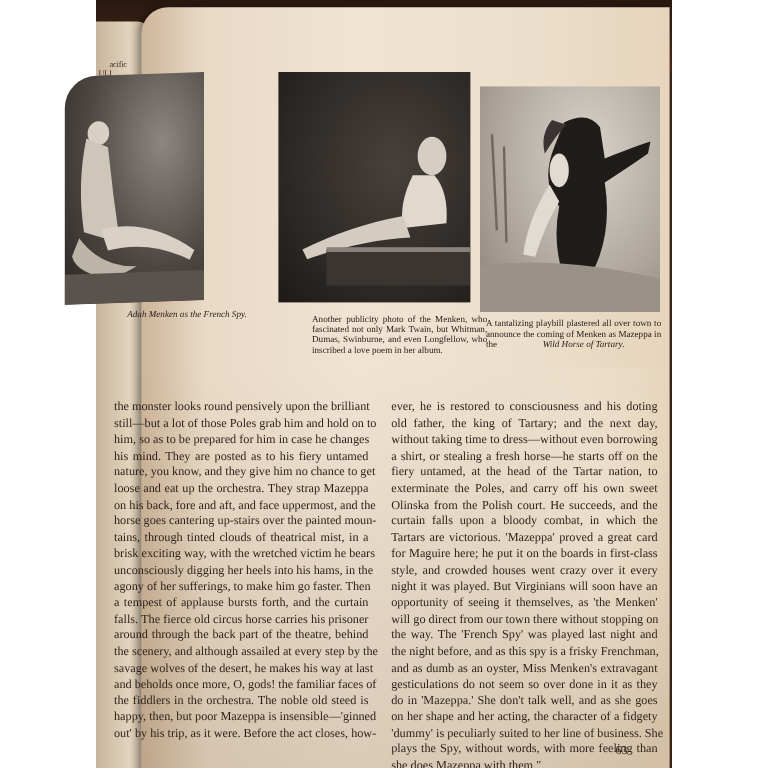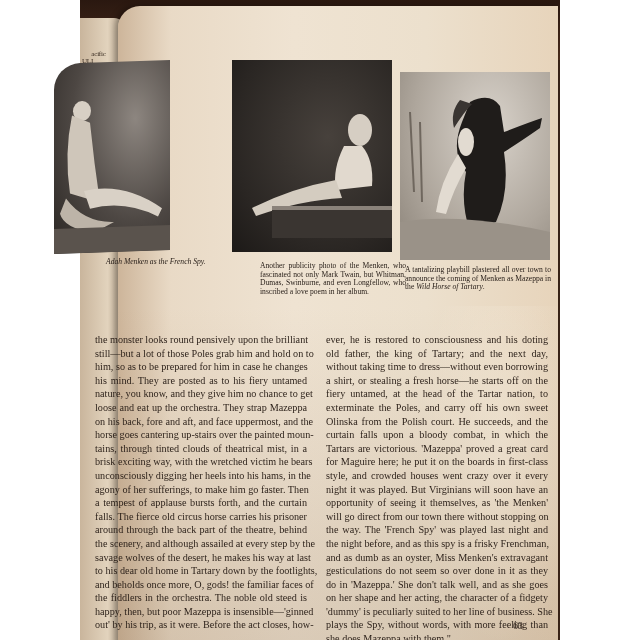--- a/index.html
+++ b/index.html
@@ -58,21 +58,21 @@
   }
   .figure-svg { position:absolute; left:0; top:0; width:100%; height:100%; }
   .caption {
     position:absolute; font-size:7.6px; line-height:8.6px; color:#2a211b;
     text-align:justify;
     font-family:Liberation Serif, serif;
   }
   .caption-1 { left:106px; top:258px; width:140px; font-style:italic; }
   .caption-2 { left:260px; top:262px; width:146px; }
   .caption-3 { left:405px; top:266px; width:146px; }
-  .caption i { font-style:italic; }
+  .caption i { font-style:italic;margin-left:36px; }
   .body-col {
     position:absolute; font-size:10.2px; line-height:13.6px; color:#2a1f18;
   }
   .body-col .line { white-space:nowrap; display:block; text-align:justify; text-align-last:justify; }
   .col-1 { left:95px; top:333px; width:212px; }
   .col-2 { left:326px; top:333px; width:222px; }
   .page-number {
     position:absolute; left:513px; top:620px; font-size:10px; color:#2a1f18;
   }
 </style>
@@ -150,21 +150,20 @@
     <span class="line">horse goes cantering up-stairs over the painted moun-</span>
     <span class="line">tains, through tinted clouds of theatrical mist, in a</span>
     <span class="line">brisk exciting way, with the wretched victim he bears</span>
     <span class="line">unconsciously digging her heels into his hams, in the</span>
     <span class="line">agony of her sufferings, to make him go faster. Then</span>
     <span class="line">a tempest of applause bursts forth, and the curtain</span>
     <span class="line">falls. The fierce old circus horse carries his prisoner</span>
     <span class="line">around through the back part of the theatre, behind</span>
     <span class="line">the scenery, and although assailed at every step by the</span>
     <span class="line">savage wolves of the desert, he makes his way at last</span>
-    <span class="line">to his dear old home in Tartary down by the footlights,</span>
     <span class="line">and beholds once more, O, gods! the familiar faces of</span>
     <span class="line">the fiddlers in the orchestra. The noble old steed is</span>
     <span class="line">happy, then, but poor Mazeppa is insensible—'ginned</span>
     <span class="line" style="text-align-last: left;">out' by his trip, as it were. Before the act closes, how-</span>
   </div>
 <div class="body-col col-2" id="col2">
     <span class="line">ever, he is restored to consciousness and his doting</span>
     <span class="line">old father, the king of Tartary; and the next day,</span>
     <span class="line">without taking time to dress—without even borrowing</span>
     <span class="line">a shirt, or stealing a fresh horse—he starts off on the</span>

